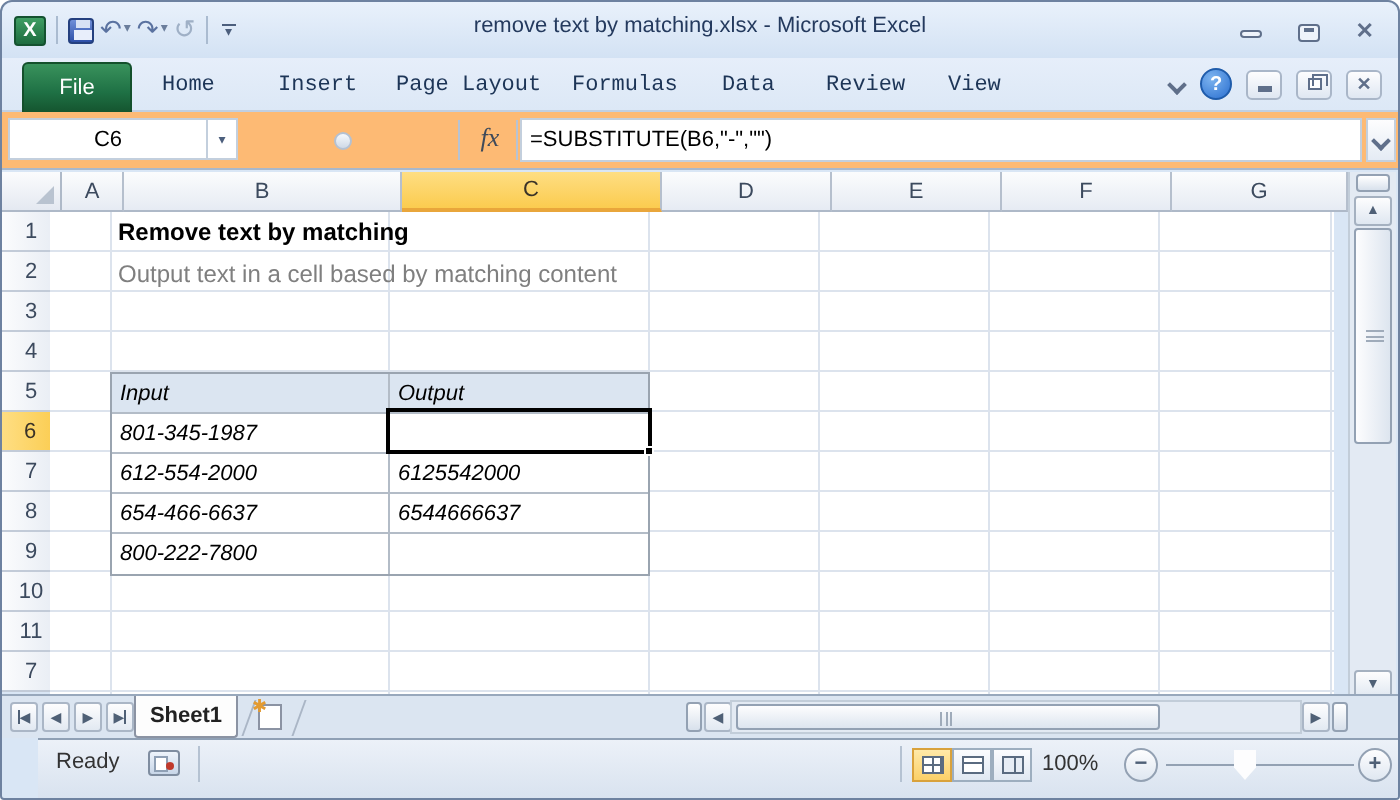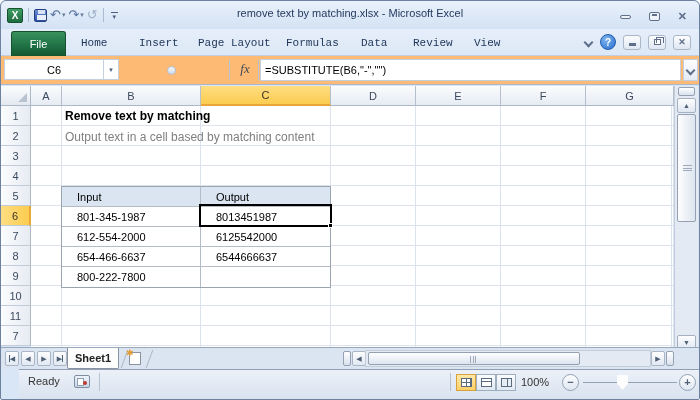--- a/index.html
+++ b/index.html
@@ -74,30 +74,30 @@
   .colh{position:absolute;top:85px;height:20px;background:linear-gradient(#fbfcfd,#e6ebf3);
         border-right:1px solid #b5bfcd;border-bottom:1px solid #aeb9c8;
         font-size:11px;color:#3c4a5e;display:flex;align-items:center;justify-content:center;}
   .colh.sel{background:linear-gradient(#fede83,#fbcc4f);border-bottom:2px solid #e9a63b;color:#3b3328;}
   .rowh{position:absolute;left:0;width:30px;height:20px;background:linear-gradient(90deg,#fbfcfd,#e6ebf3);
         border-right:1px solid #aeb9c8;border-bottom:1px solid #c2cbd8;
         font-size:11px;color:#3c4a5e;display:flex;align-items:center;justify-content:center;}
   .rowh.sel{background:linear-gradient(90deg,#fede83,#fbcc4f);border-right:2px solid #e9a63b;color:#3b3328;}
 
   
-  .sheet{position:absolute;left:30px;top:105px;width:642px;height:276px;background:#fff;
+  .sheet{position:absolute;left:24px;top:105px;width:642px;height:276px;background:#fff;
          background-image:repeating-linear-gradient(to bottom,transparent 0 19px,#dce3ed 19px 20px);}
   .vline{position:absolute;top:0;bottom:0;width:1px;background:#dce3ed;}
   .doc-title{position:absolute;left:34px;top:3px;font-size:12px;font-weight:bold;color:#000;white-space:nowrap;}
   .doc-sub{position:absolute;left:34px;top:24px;font-size:12px;color:#7f7f7f;white-space:nowrap;}
   .xl-table{position:absolute;left:30px;top:80px;width:270px;border:1px solid #9aa4b0;}
   .t-row{display:flex;height:20px;border-bottom:1px solid #b3bcc7;background:#fff;}
   .t-row:last-child{border-bottom:none;}
   .t-row.t-head{background:#dbe5f1;}
-  .t-cell{font-size:11px;color:#000;display:flex;align-items:center;padding-left:15px;}
+  .t-cell{font-size:11px;color:#000;display:flex;align-items:center;padding-left:4px;font-style:italic;}
   .c-in{width:139px;border-right:1px solid #b3bcc7;}
   .c-out{width:129px;}
   .sel-ring{position:absolute;left:168px;top:98px;width:133px;height:23px;border:2px solid #000;background:transparent;}
   .fill-handle{position:absolute;right:-3px;bottom:-3px;width:5px;height:5px;background:#000;border:1px solid #fff;}
 
   
   .vscroll{position:absolute;left:673px;top:85px;width:24px;height:267px;background:#e3eaf3;border-left:1px solid #c2cdd9;}
   .vsplit{position:absolute;left:3px;top:1px;width:17px;height:9px;background:linear-gradient(#fff,#d8e1ec);border:1px solid #93a1b3;border-radius:2px;}
   .sbtn{position:absolute;left:2px;width:19px;height:15px;display:flex;align-items:center;justify-content:center;
         background:linear-gradient(#fdfdfe,#dfe7f1);border:1px solid #a5b1c0;border-radius:2px;font-size:7px;color:#4f6076;}
@@ -264,21 +264,20 @@
     <div class="doc-title">Remove text by matching</div>
     <div class="doc-sub">Output text in a cell based by matching content</div>
 
     <div class="xl-table">
       <div class="t-row t-head">
         <div class="t-cell c-in">Input</div>
         <div class="t-cell c-out">Output</div>
       </div>
       <div class="t-row">
         <div class="t-cell c-in">801-345-1987</div>
-        <div class="t-cell c-out">8013451987</div>
       </div>
       <div class="t-row">
         <div class="t-cell c-in">612-554-2000</div>
         <div class="t-cell c-out">6125542000</div>
       </div>
       <div class="t-row">
         <div class="t-cell c-in">654-466-6637</div>
         <div class="t-cell c-out">6544666637</div>
       </div>
       <div class="t-row">

